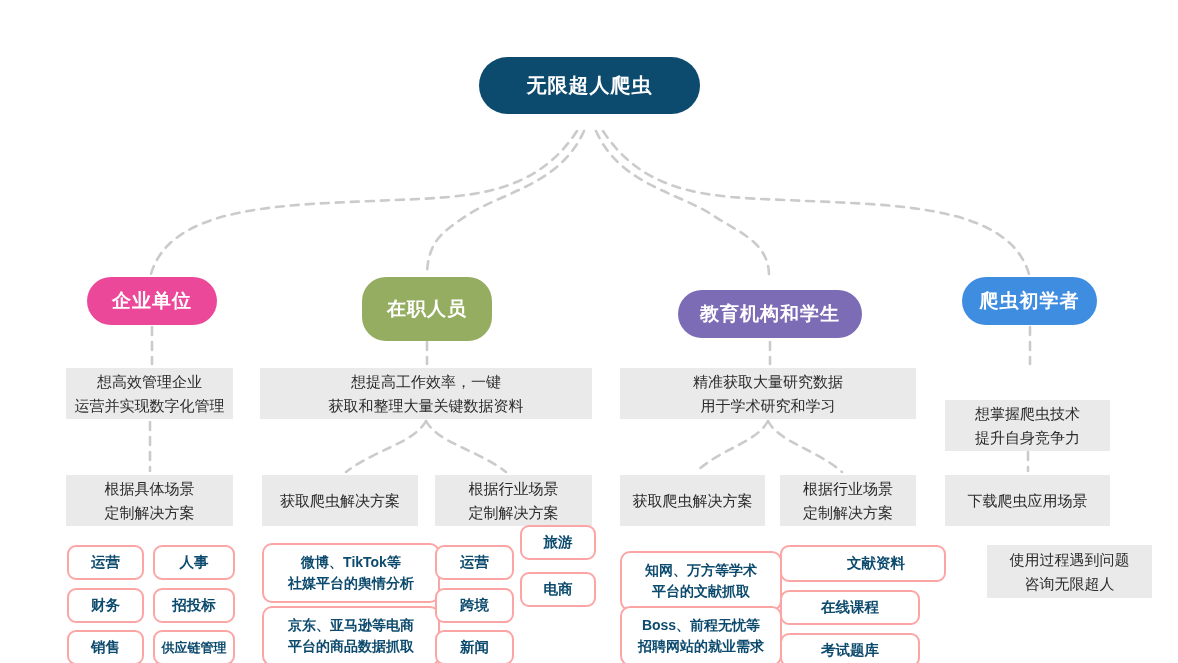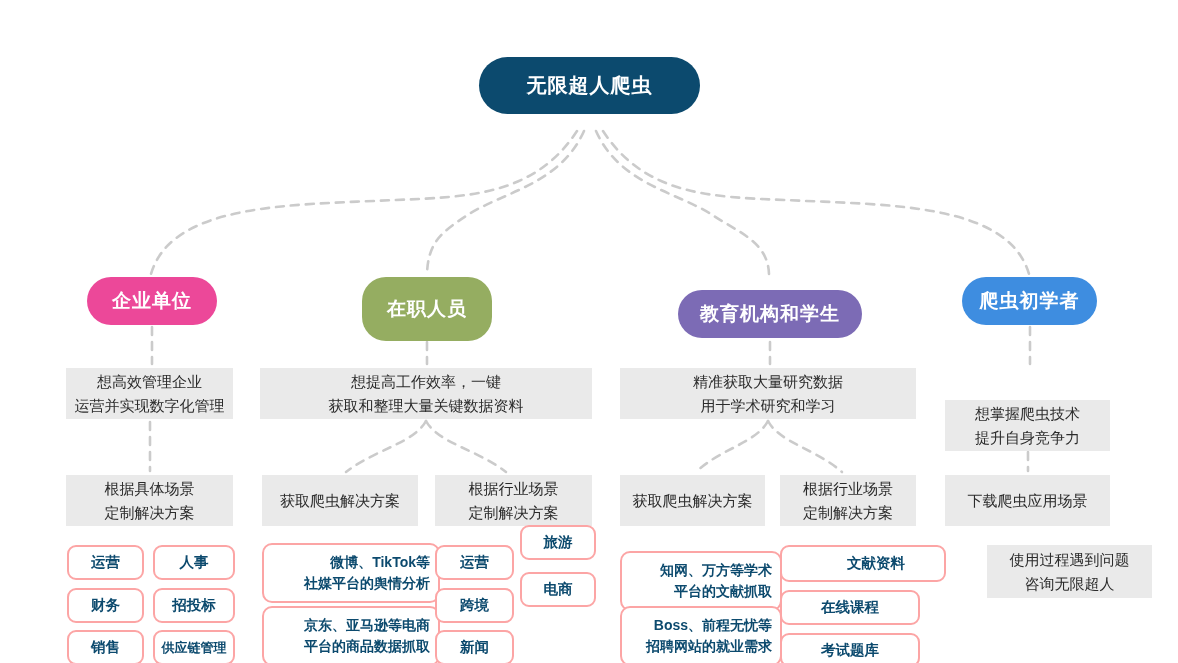--- a/index.html
+++ b/index.html
@@ -18,21 +18,21 @@
   .graybox{
     position:absolute;display:flex;flex-direction:column;align-items:center;justify-content:center;
     background:#eaeaea;font-size:15px;font-weight:400;text-align:center;line-height:1.55;color:#2b2b2b;
   }
   .leaf{
     position:absolute;display:flex;align-items:center;justify-content:center;
     background:#ffffff;border:2px solid #fca5a5;border-radius:9px;
     font-size:14.5px;font-weight:700;color:#0c4a6e;white-space:nowrap;
   }
   .leaf.two-line{
-    flex-direction:column;align-items:flex-end;justify-content:center;
+    flex-direction:column;align-items:center;justify-content:center;
     padding:4px 8px;font-size:14px;line-height:1.5;border-radius:10px;
   }
 </style>
 </head>
 <body>
 
 <div class="stage">
 
   <svg class="connectors" viewBox="0 0 1178 663">
     <path d="M 577 131 C 535 195, 470 197, 395 200 C 290 205, 172 203, 151 274"></path>

